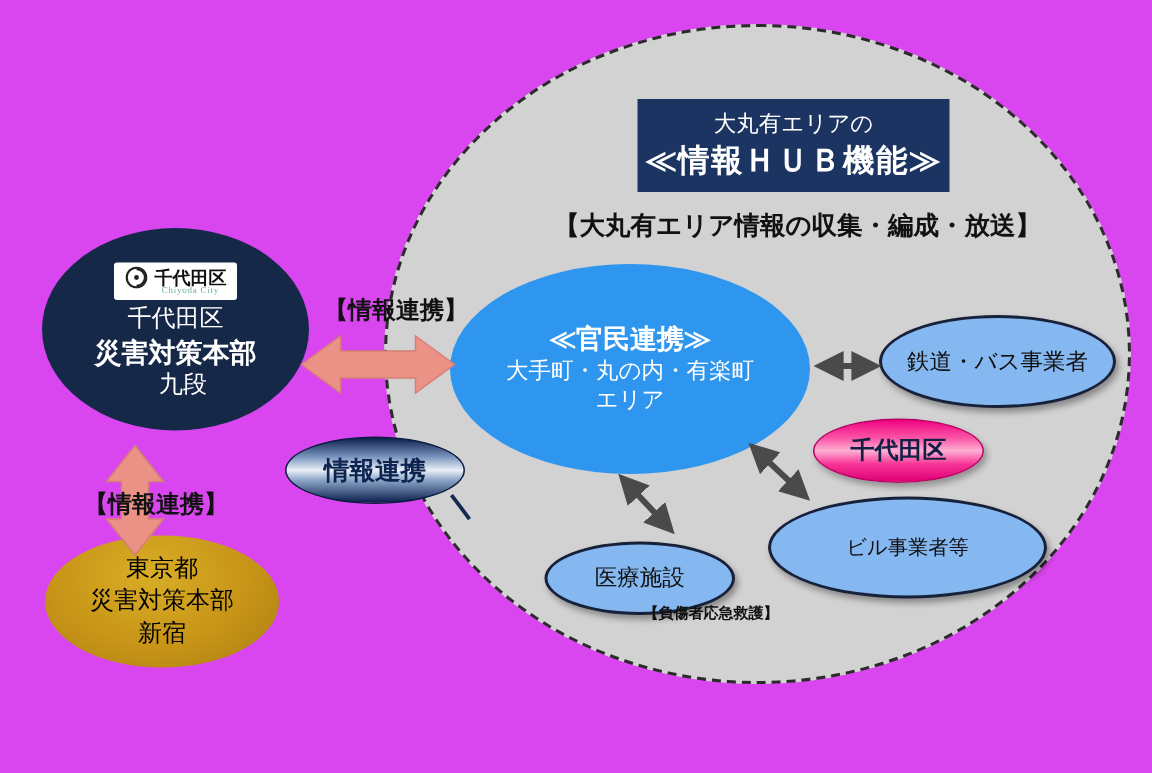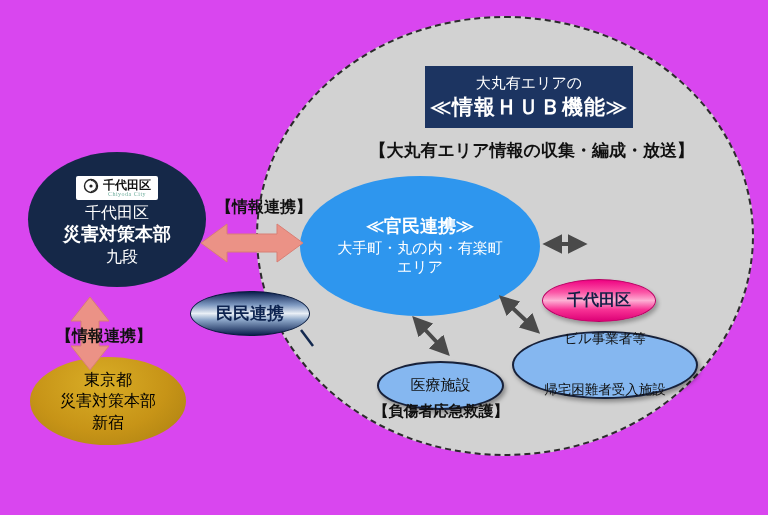--- a/index.html
+++ b/index.html
@@ -60,21 +60,21 @@
     background:linear-gradient(180deg,#0b1f4e 0%,#7d98c0 30%,#e9eff6 50%,#8ca6c8 65%,#0b1f4e 100%);
     border:1px solid #0a1c3f;color:#0e2450;font-size:17px;font-weight:700;
   }
   
   .blue-node{
     background:#85b7f0;border:2px solid #17213a;color:#101010;
     box-shadow:2px 3px 4px rgba(0,0,0,.35);z-index:10;
   }
   #railway-node{left:586px;top:210px;width:158px;height:62px;font-size:15px;}
   #building-node{left:512px;top:331px;width:186px;height:68px;font-size:13.5px;line-height:1.4;gap:32px;}
-  #medical-node{left:377px;top:361px;width:127px;height:49px;font-size:15px;}
+  #medical-node{left:363px;top:361px;width:127px;height:49px;font-size:15px;}
   #minmin-badge{
     left:542px;top:279px;width:114px;height:43px;z-index:10;
     background:linear-gradient(180deg,#ef0282 0%,#fb56a6 30%,#fdb0d4 50%,#f83395 72%,#dd0076 100%);
     border:1px solid #b80063;color:#131f45;font-size:16px;font-weight:700;
     box-shadow:2px 3px 4px rgba(0,0,0,.3);
   }
   
   #tokyo-hq{
     left:30px;top:357px;width:156px;height:88px;z-index:10;
     background:radial-gradient(ellipse at 45% 30%,#d9ad26 0%,#c79417 55%,#a87e11 100%);
@@ -82,21 +82,21 @@
   }
   
   .info-label{
     position:absolute;z-index:30;font-size:16px;font-weight:700;color:#111;
     text-align:right;white-space:nowrap;
   }
   #label-info-left{left:196px;top:197px;width:116px;}
   #label-info-bottom{left:26px;top:326px;width:126px;}
   #medical-caption{
     position:absolute;left:363px;top:402px;width:156px;z-index:30;
-    font-size:15px;font-weight:700;color:#111;text-align:center;white-space:nowrap;
+    font-size:10px;font-weight:700;color:#111;text-align:right;white-space:nowrap;
   }
   
   #arrow-layer{position:absolute;left:0;top:0;width:768px;height:515px;z-index:20;pointer-events:none;}
 </style>
 </head>
 <body>
 
 <div id="canvas">
 
   <div id="area-ellipse" class="ellipse"></div>
@@ -126,31 +126,33 @@
     <div class="l3">九段</div>
   </div>
 
   <div id="center-hub" class="ellipse">
     <div class="l1">≪官民連携≫</div>
     <div class="l3">大手町・丸の内・有楽町</div>
     <div class="l4">エリア</div>
   </div>
 
   <div id="kanmin-badge" class="ellipse">
-    <div>民民連携</div>
+    <div>情報連携</div>
   </div>
 
+  <div id="railway-node" class="ellipse blue-node">
+    <div>鉄道・バス事業者</div>
+  </div>
 
   <div id="minmin-badge" class="ellipse">
     <div>千代田区</div>
   </div>
 
   <div id="building-node" class="ellipse blue-node">
     <div>ビル事業者等</div>
-    <div>帰宅困難者受入施設</div>
   </div>
 
   <div id="medical-node" class="ellipse blue-node">
     <div>医療施設</div>
   </div>
   <div id="medical-caption">【負傷者応急救護】</div>
 
   <div id="tokyo-hq" class="ellipse">
     <div>東京都</div>
     <div>災害対策本部</div>

